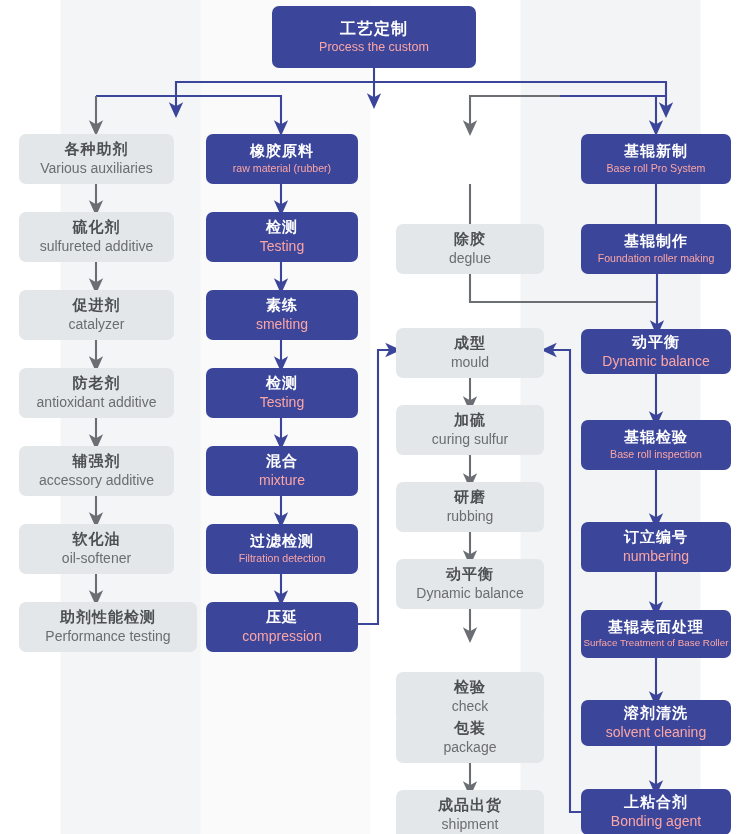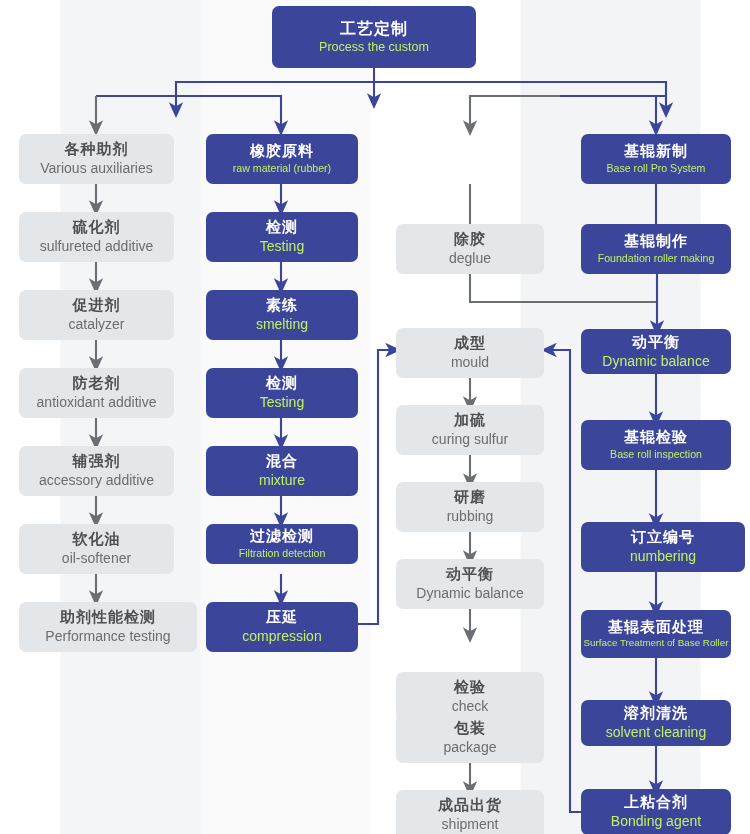--- a/index.html
+++ b/index.html
@@ -52,21 +52,21 @@
     background:#e4e7e9;
     color:#5c5f63;
   }
   .node.gray .cn{color:#4c4f53;}
   .node.gray .en{color:#6a6d71;}
   .node.blue{
     background:#3b469a;
     color:#ffffff;
   }
   .node.blue .cn{color:#ffffff;}
-  .node.blue .en{color:#bef264;}
+  .node.blue .en{color:#fca5a5;}
 
   .node.root .cn{font-size:16px;}
   .node.root .en{font-size:12.5px;}
 
   .node.tiny-en .en{font-size:9.8px;letter-spacing:0px;}
   .node.sm-en .en{font-size:10.6px;}
 </style>
 </head>
 <body>
 
@@ -190,21 +190,21 @@
     <span class="en">smelting</span>
   </div>
   <div class="node blue" style="left:206px;top:368px;width:152px;height:50px;">
     <span class="cn">检测</span>
     <span class="en">Testing</span>
   </div>
   <div class="node blue" style="left:206px;top:446px;width:152px;height:50px;">
     <span class="cn">混合</span>
     <span class="en">mixture</span>
   </div>
-  <div class="node blue sm-en" style="left:206px;top:524px;width:152px;height:40px;">
+  <div class="node blue sm-en" style="left:206px;top:524px;width:152px;height:50px;">
     <span class="cn">过滤检测</span>
     <span class="en">Filtration detection</span>
   </div>
   <div class="node blue" style="left:206px;top:602px;width:152px;height:50px;">
     <span class="cn">压延</span>
     <span class="en">compression</span>
   </div>
 
   <div class="node gray" style="left:396px;top:224px;width:148px;height:50px;">
     <span class="cn">除胶</span>
@@ -248,21 +248,21 @@
     <span class="en">Foundation roller making</span>
   </div>
   <div class="node blue" style="left:581px;top:329px;width:150px;height:45px;">
     <span class="cn">动平衡</span>
     <span class="en">Dynamic balance</span>
   </div>
   <div class="node blue sm-en" style="left:581px;top:420px;width:150px;height:50px;">
     <span class="cn">基辊检验</span>
     <span class="en">Base roll inspection</span>
   </div>
-  <div class="node blue" style="left:581px;top:522px;width:164px;height:50px;">
+  <div class="node blue" style="left:581px;top:522px;width:150px;height:50px;">
     <span class="cn">订立编号</span>
     <span class="en">numbering</span>
   </div>
   <div class="node blue tiny-en" style="left:581px;top:610px;width:150px;height:48px;">
     <span class="cn">基辊表面处理</span>
     <span class="en">Surface Treatment of Base Roller</span>
   </div>
   <div class="node blue" style="left:581px;top:700px;width:150px;height:46px;">
     <span class="cn">溶剂清洗</span>
     <span class="en">solvent cleaning</span>

